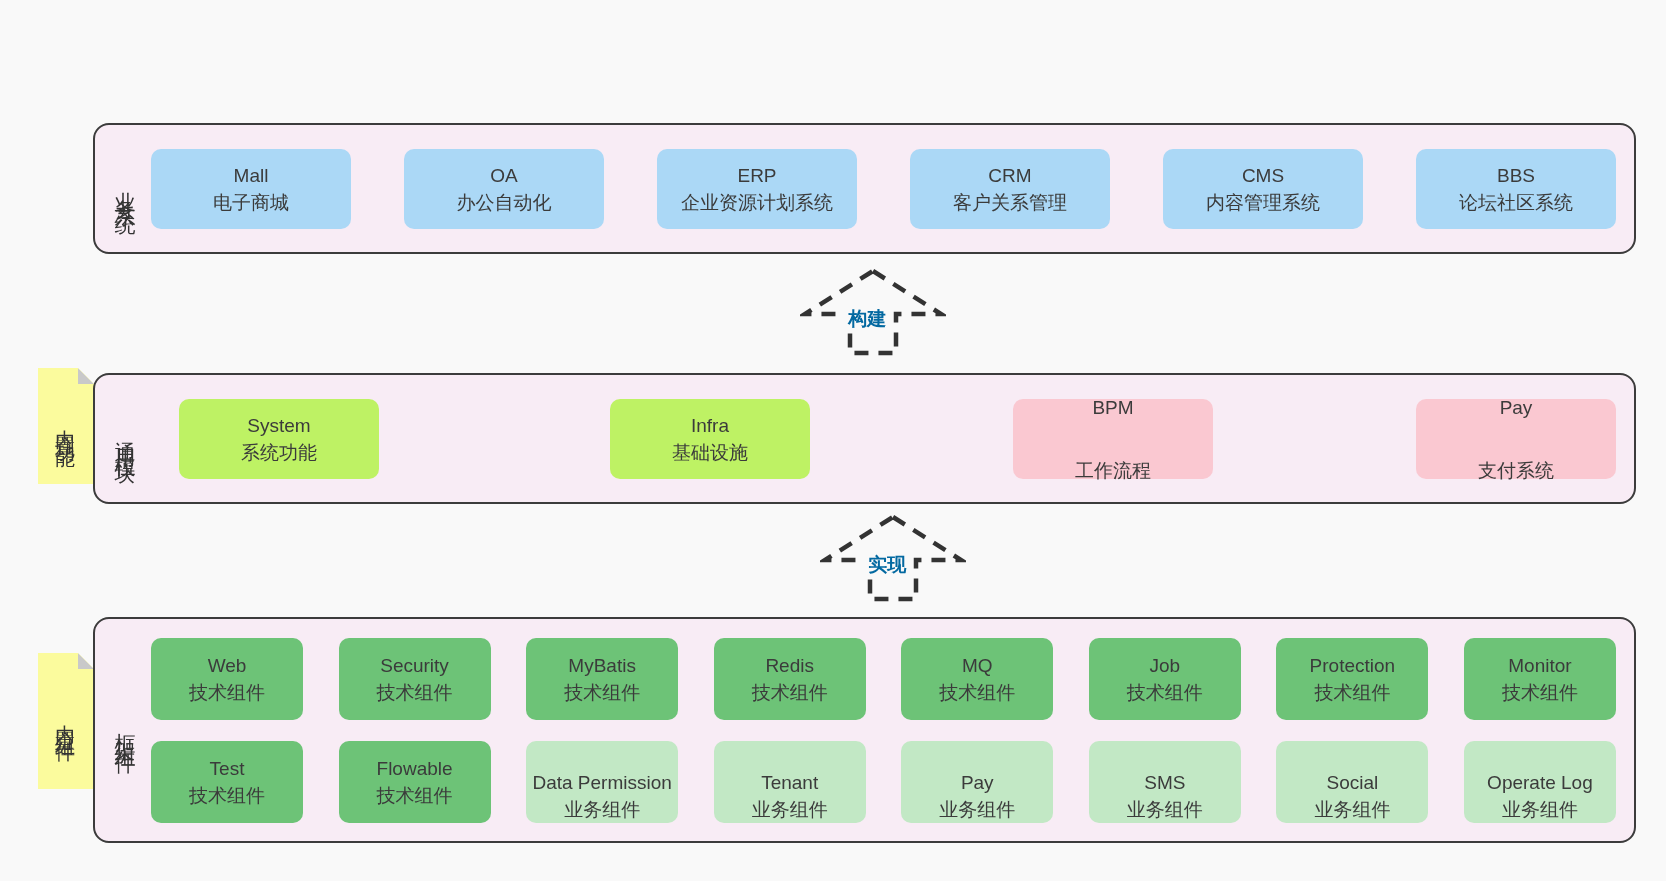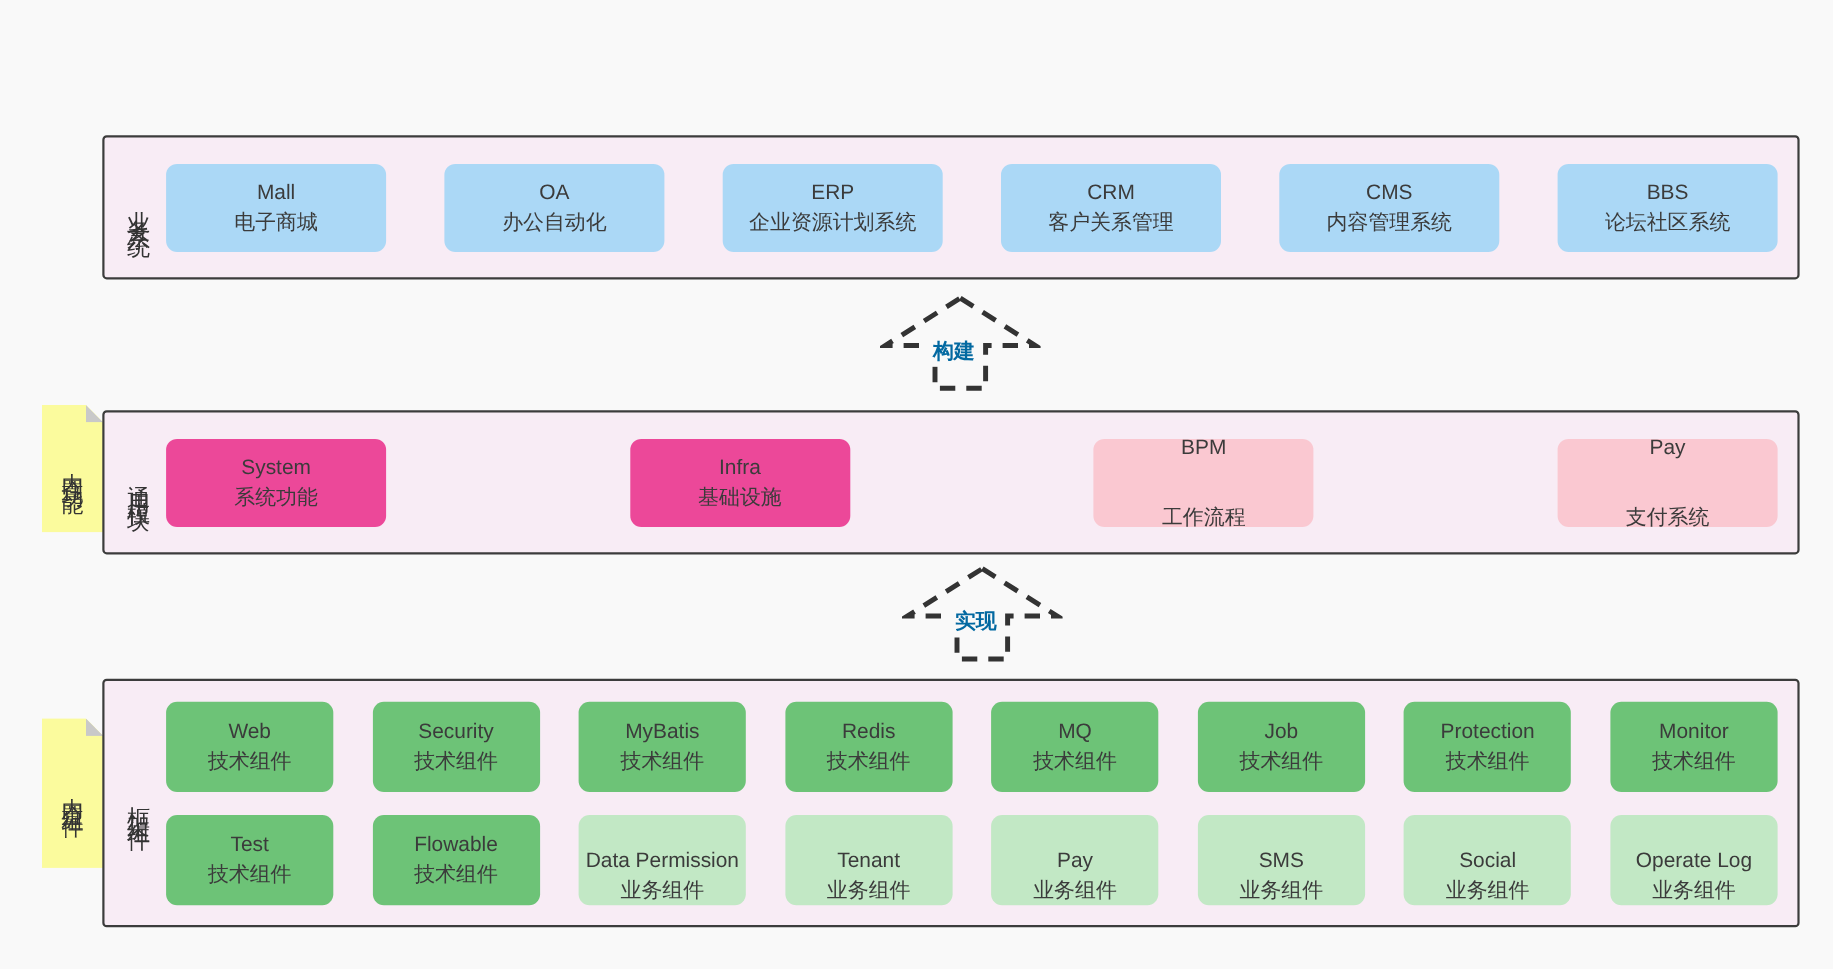--- a/index.html
+++ b/index.html
@@ -2,42 +2,42 @@
 <html><head>
 <meta charset="utf-8">
 <style>
   * { margin:0; padding:0; box-sizing:border-box; }
   html,body { width:1666px; height:881px; background:#f9f9f9;
               font-family:"Liberation Sans","DejaVu Sans",sans-serif; color:#3b3b3b; }
   body { position:relative; overflow:hidden; }
 
   
   .section { position:absolute; left:93px; width:1543px; background:#f8ecf5;
-             border:2px solid #3c3c3c; border-radius:4px; display:flex;
+             border:2px solid #3c3c3c; border-radius:16px; display:flex;
              align-items:center; z-index:1; }
   #section-business   { top:123px; height:131px; }
   #section-modules    { top:373px; height:131px; }
   #section-components { top:617px; height:226px; }
 
   .side-label { writing-mode:vertical-rl; text-orientation:upright;
                 font-size:21px; letter-spacing:7px; color:#333;
                 margin-left:16px; margin-right:2px; flex:0 0 auto; }
 
   .rows { flex:1; display:flex; flex-direction:column; justify-content:center;
           gap:21px; padding:0 18px 0 10px; }
   .row  { display:flex; justify-content:space-between; }
 
   
   .box { display:flex; flex-direction:column; justify-content:center;
          align-items:center; text-align:center; border-radius:10px;
          font-size:19px; line-height:27px; }
   .box.wide   { width:200px; height:80px; }
   .box.small  { width:152px; height:82px; }
   .blue       { background:#abd8f6; }
-  .red        { background:#ec4899; }
+  .red        { background:#bef264;margin-left:28px; }
   .pink       { background:#fac8d1;gap:36px; }
   .green      { background:#6dc377; }
   .lightgreen { background:#c2e8c5;justify-content:flex-end; }
 
   
   .note { position:absolute; width:56px; background:#fbfb9d; z-index:0;
           display:flex; align-items:center; justify-content:center;
           clip-path:polygon(0 0, calc(100% - 16px) 0, 100% 16px, 100% 100%, 0 100%); }
   #note-features   { left:38px; top:368px; height:116px; }
   #note-components { left:38px; top:653px; height:136px; }

